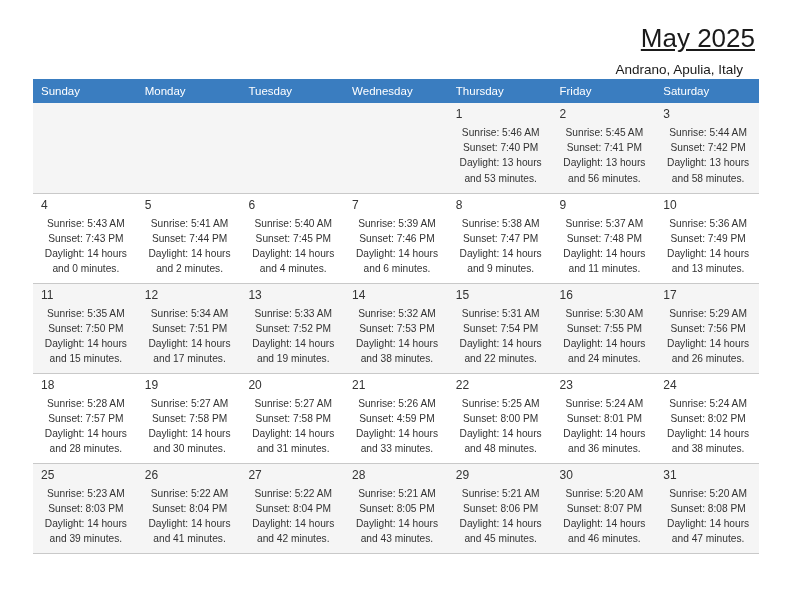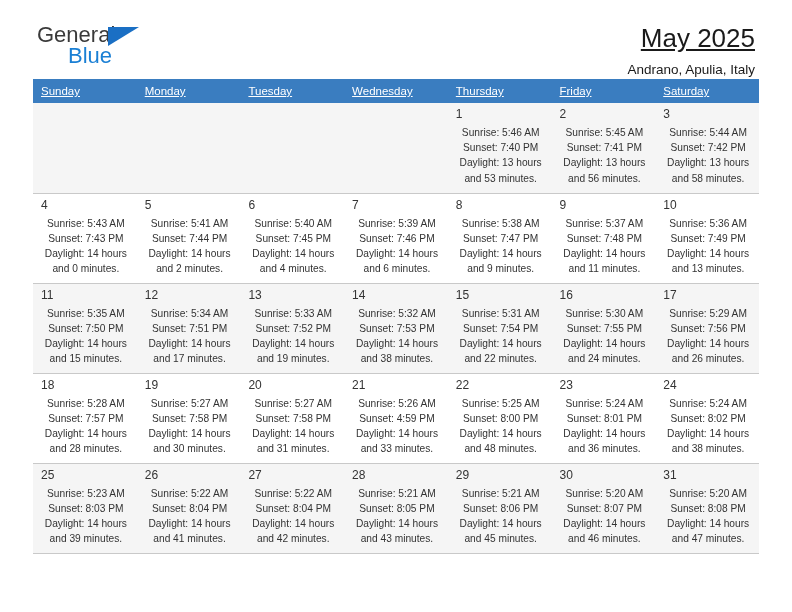--- a/index.html
+++ b/index.html
@@ -71,40 +71,39 @@
     color: #1a1a1a;
     line-height: 32px;
     font-weight: normal;
     margin: 0;
     text-decoration: underline;
   }
   .location {
     font-size: 13.5px;
     color: #1a1a1a;
     line-height: 20px;
-    margin: 6px 0 0 0;
+    margin: 6px 12px 0 0;
   }
 
   
   .calendar {
     width: 726px;
     border-collapse: collapse;
     table-layout: fixed;
     margin-top: 9px;
   }
   .calendar th {
     background: #3a7dc0;
     color: #ffffff;
     font-size: 11.5px;
     font-weight: normal;
     text-align: left;
     padding: 6px 0 6px 8px;
     height: 20px;
     box-sizing: border-box;
-    text-decoration: underline;
   }
   .calendar td {
     vertical-align: top;
     height: 90px;
     padding: 0;
     border-bottom: 1px solid #c9c9c9;
     box-sizing: border-box;
   }
   .calendar tr.shaded td {
     background: #f5f5f5;
@@ -129,25 +128,20 @@
   .empty-cell .details {
     visibility: hidden;
   }
 </style>
 </head>
 <body>
 
 <div class="page">
 
   <div class="header">
-    <div class="logo">
-      <span class="logo-general">General</span>
-      <span class="logo-tri"></span>
-      <span class="logo-blue">Blue</span>
-    </div>
     <div class="title-block">
       <h1 class="month-title">May 2025</h1>
       <div class="location">Andrano, Apulia, Italy</div>
     </div>
   </div>
 
   <table class="calendar">
     <thead>
       <tr>
         <th>Sunday</th>

